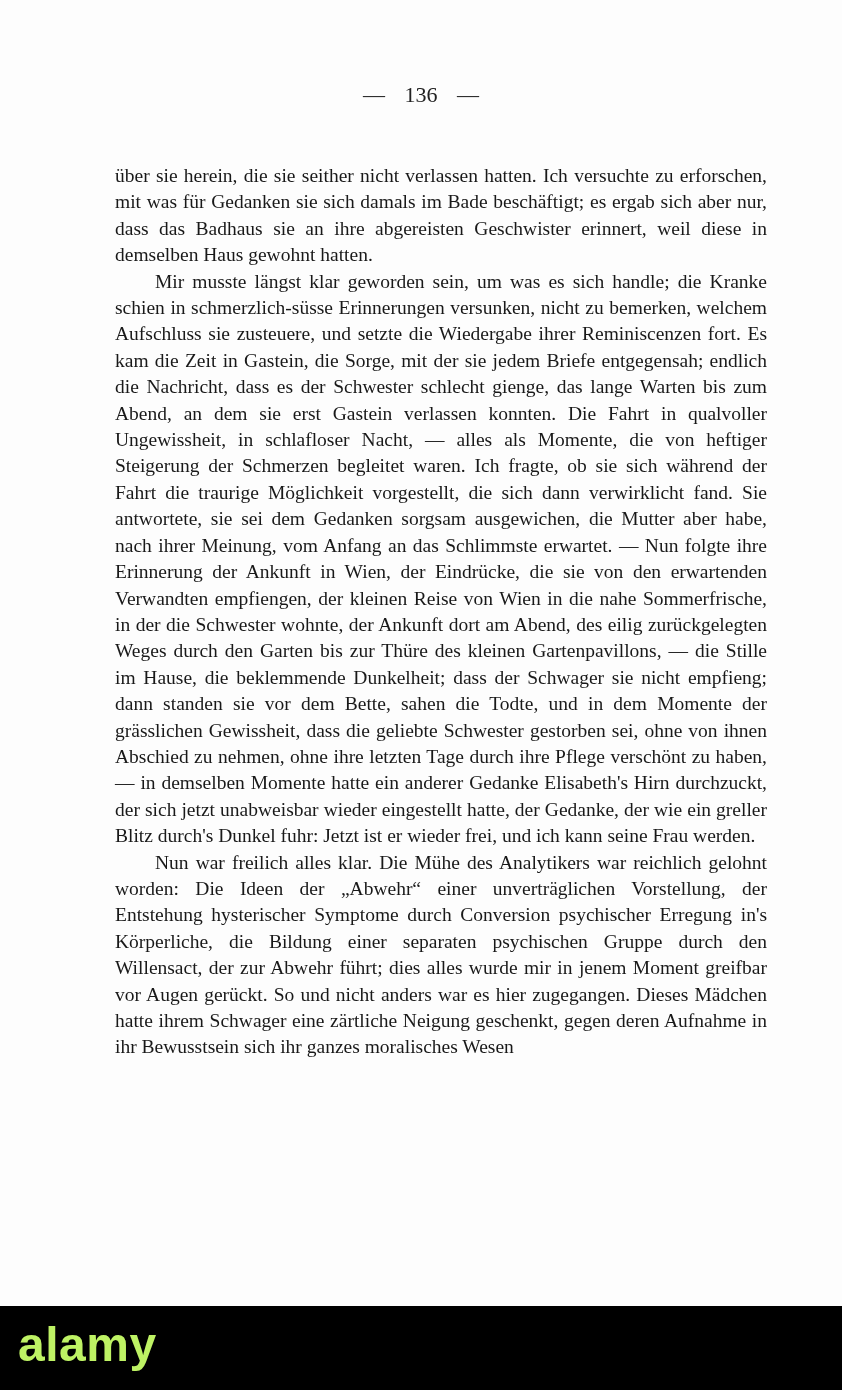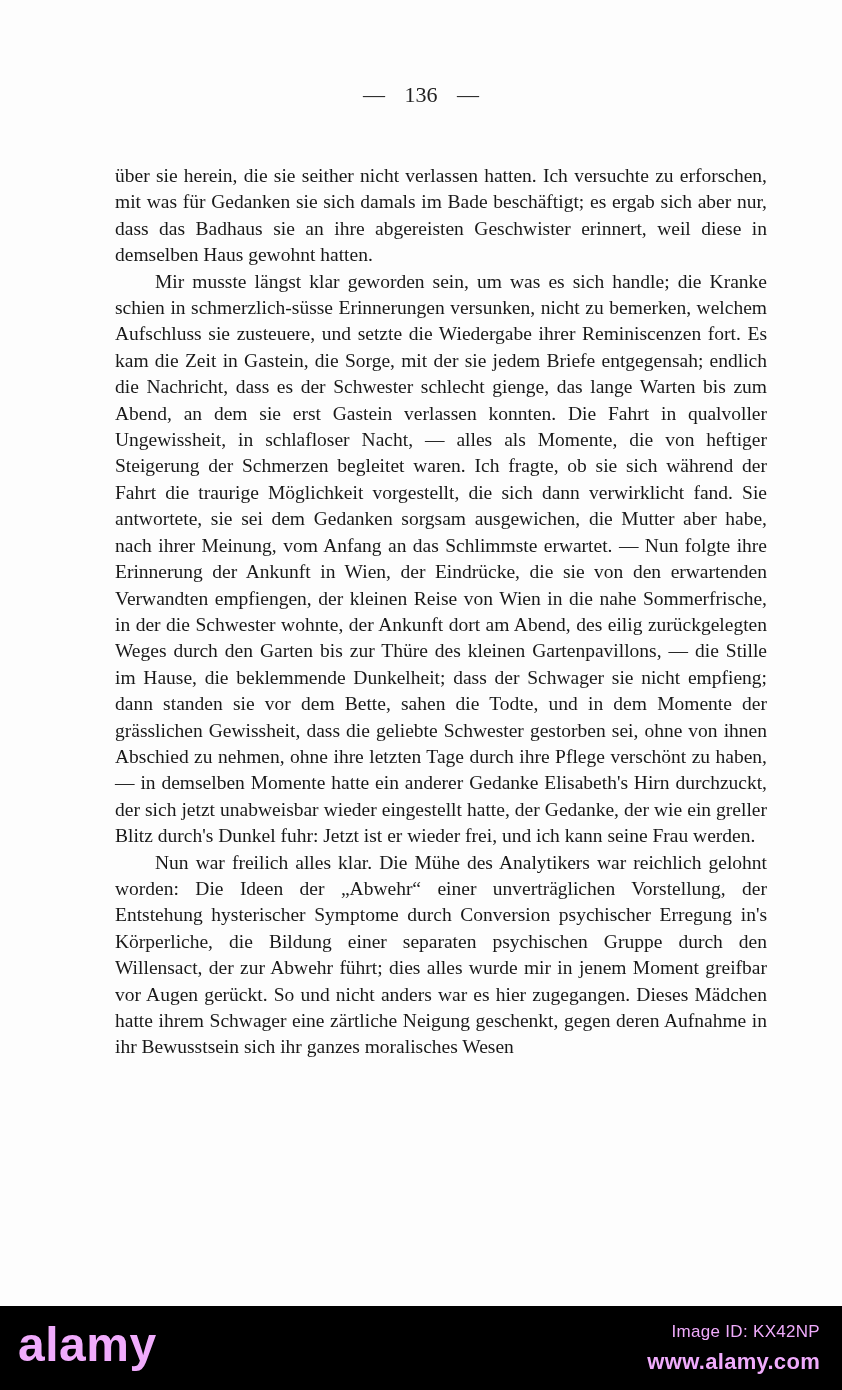--- a/index.html
+++ b/index.html
@@ -42,21 +42,21 @@
       position: absolute;
       left: 0;
       bottom: 0;
       width: 100%;
       height: 84px;
       background: #000000;
       display: flex;
       align-items: center;
       justify-content: space-between;
       padding: 0 22px 0 18px;
-      color: #f0abfc;
+      color: #bef264;
     }
     .logo {
       font-family: "Liberation Sans", sans-serif;
       font-weight: bold;
       font-size: 48px;
       letter-spacing: 0.5px;
       line-height: 1;
       padding-bottom: 6px;
     }
     .meta {
@@ -82,19 +82,15 @@
   <div class="page-number">— 136 —</div>
 
   <div class="text-block">
     <p class="no-indent">über sie herein, die sie seither nicht verlassen hatten. Ich versuchte zu erforschen, mit was für Gedanken sie sich damals im Bade beschäftigt; es ergab sich aber nur, dass das Badhaus sie an ihre abgereisten Geschwister erinnert, weil diese in demselben Haus gewohnt hatten.</p>
     <p>Mir musste längst klar geworden sein, um was es sich handle; die Kranke schien in schmerzlich-süsse Erinnerungen versunken, nicht zu bemerken, welchem Aufschluss sie zusteuere, und setzte die Wiedergabe ihrer Reminiscenzen fort. Es kam die Zeit in Gastein, die Sorge, mit der sie jedem Briefe entgegensah; endlich die Nachricht, dass es der Schwester schlecht gienge, das lange Warten bis zum Abend, an dem sie erst Gastein verlassen konnten. Die Fahrt in qualvoller Ungewissheit, in schlafloser Nacht, — alles als Momente, die von heftiger Steigerung der Schmerzen begleitet waren. Ich fragte, ob sie sich während der Fahrt die traurige Möglichkeit vorgestellt, die sich dann verwirklicht fand. Sie antwortete, sie sei dem Gedanken sorgsam ausgewichen, die Mutter aber habe, nach ihrer Meinung, vom Anfang an das Schlimmste erwartet. — Nun folgte ihre Erinnerung der Ankunft in Wien, der Eindrücke, die sie von den erwartenden Verwandten empfiengen, der kleinen Reise von Wien in die nahe Sommerfrische, in der die Schwester wohnte, der Ankunft dort am Abend, des eilig zurückgelegten Weges durch den Garten bis zur Thüre des kleinen Gartenpavillons, — die Stille im Hause, die beklemmende Dunkelheit; dass der Schwager sie nicht empfieng; dann standen sie vor dem Bette, sahen die Todte, und in dem Momente der grässlichen Gewissheit, dass die geliebte Schwester gestorben sei, ohne von ihnen Abschied zu nehmen, ohne ihre letzten Tage durch ihre Pflege verschönt zu haben, — in demselben Momente hatte ein anderer Gedanke Elisabeth's Hirn durchzuckt, der sich jetzt unabweisbar wieder eingestellt hatte, der Gedanke, der wie ein greller Blitz durch's Dunkel fuhr: Jetzt ist er wieder frei, und ich kann seine Frau werden.</p>
     <p>Nun war freilich alles klar. Die Mühe des Analytikers war reichlich gelohnt worden: Die Ideen der „Abwehr“ einer unverträglichen Vorstellung, der Entstehung hysterischer Symptome durch Conversion psychischer Erregung in's Körperliche, die Bildung einer separaten psychischen Gruppe durch den Willensact, der zur Abwehr führt; dies alles wurde mir in jenem Moment greifbar vor Augen gerückt. So und nicht anders war es hier zugegangen. Dieses Mädchen hatte ihrem Schwager eine zärtliche Neigung geschenkt, gegen deren Aufnahme in ihr Bewusstsein sich ihr ganzes moralisches Wesen</p>
   </div>
 
   <div class="watermark">
     <div class="logo">alamy</div>
-    <div class="meta">
-      <div class="image-id">Image ID: KX42NP</div>
-      <div class="url">www.alamy.com</div>
-    </div>
   </div>
 
 </div>
 
 </body></html>

